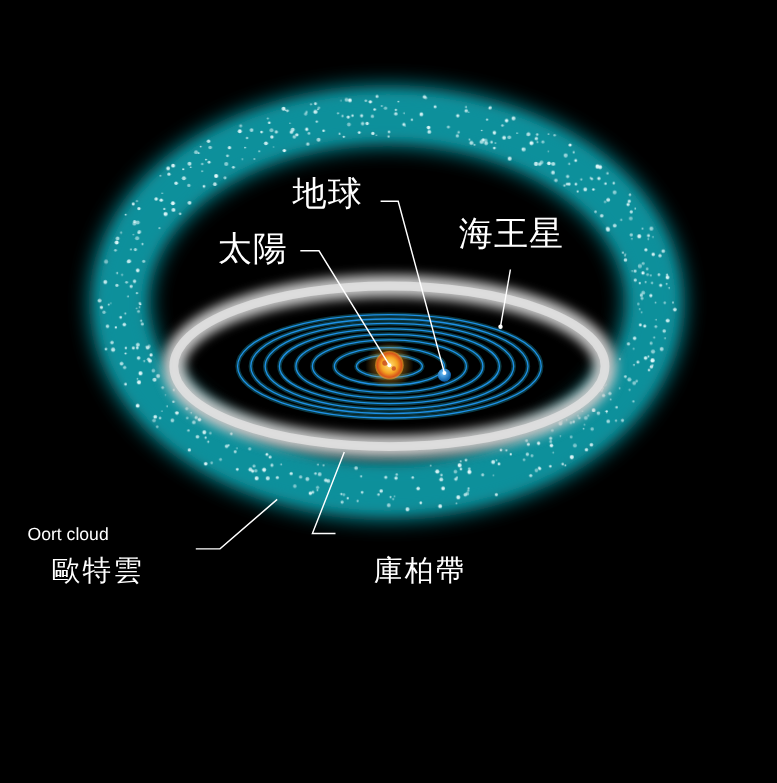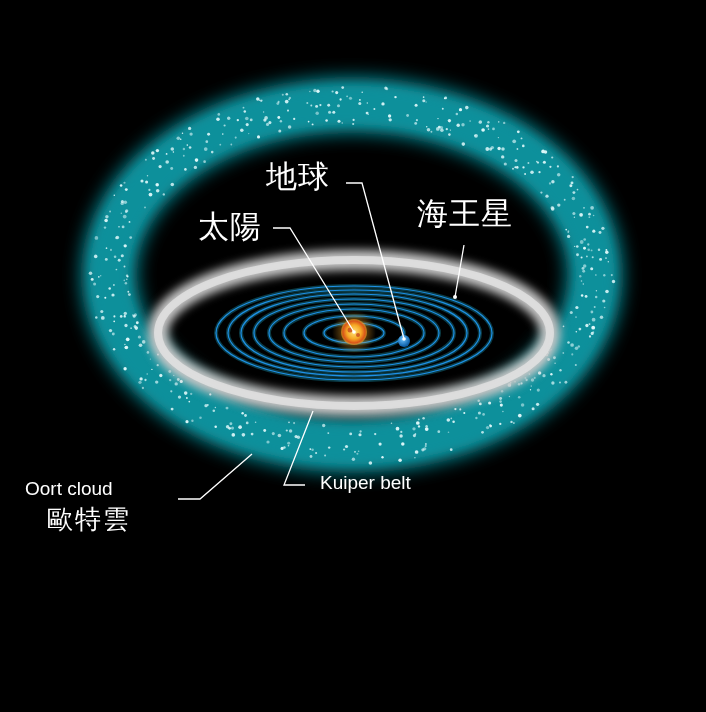--- a/index.html
+++ b/index.html
@@ -1,20 +1,20 @@
 <!DOCTYPE html>
 <html><head>
 <meta charset="utf-8">
 <style>
   html,body{margin:0;padding:0;background:#000;}
   body{width:706px;height:712px;overflow:hidden;position:relative;font-family:"DejaVu Sans","Liberation Sans",sans-serif;}
   #stage{position:absolute;left:0;top:0;width:584px;height:712px;}
   .lbl{position:absolute;color:#fff;white-space:nowrap;line-height:1;}
   .zh{font-size:31px;letter-spacing:1px;}
-  .en{font-family:"Liberation Sans",sans-serif;font-size:19px;}
+  .en{font-family:"Liberation Sans",sans-serif;font-size:16px;}
   .zh2{font-size:26px;letter-spacing:2px;}
 </style>
 </head>
 <body>
 
 <div id="stage">
   <svg width="706" height="712" viewBox="0 0 706 712">
     <defs>
       <filter id="blurBig" x="-30%" y="-30%" width="160%" height="160%">
           <feGaussianBlur stdDeviation="9"></feGaussianBlur>
@@ -613,14 +613,14 @@
       <polyline points="178,499 200,499 252,454"></polyline>
       <polyline points="305,485 284,485 313,411"></polyline>
     </g>
   </svg>
 
   <div class="lbl zh" style="left:266px;top:161px;">地球</div>
   <div class="lbl zh" style="left:198px;top:211px;">太陽</div>
   <div class="lbl zh" style="left:417px;top:198px;text-align:right;">海王星</div>
   <div class="lbl en" style="left:25px;top:479px;">Oort cloud</div>
   <div class="lbl zh2" style="left:47px;top:506px;">歐特雲</div>
-  <div class="lbl en" style="left:320px;top:473px;">Kuiper belt</div>
+  <div class="lbl zh2" style="left:340px;top:506px;">庫柏帶</div>
 </div>
 
 </body></html>

